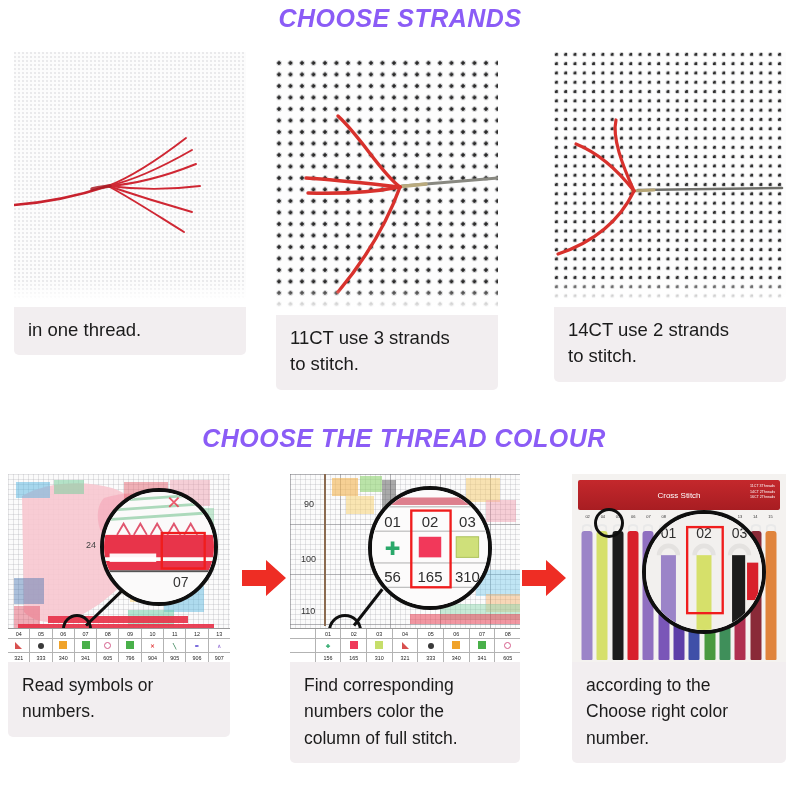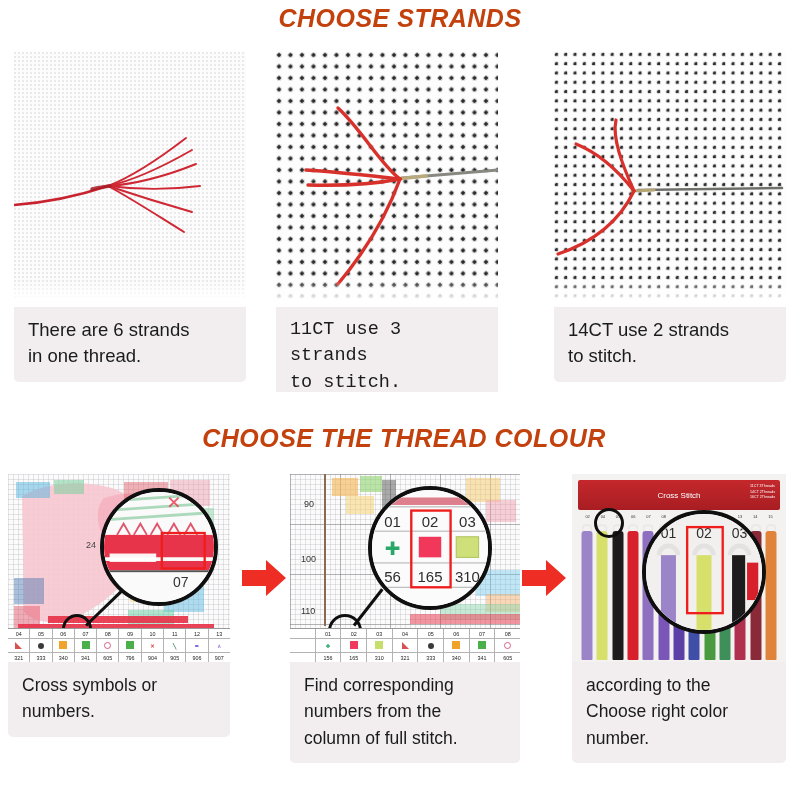--- a/index.html
+++ b/index.html
@@ -7,21 +7,21 @@
     width: 800px; height: 800px;
     background: #ffffff;
     font-family: "Liberation Sans", sans-serif;
     overflow: hidden;
   }
   .page { position: relative; width: 800px; height: 800px; }
 
   
   .section-title {
     text-align: center;
-    color: #c2410c;
+    color: #8b5cf6;
     font-weight: bold;
     font-style: italic;
     letter-spacing: 0.5px;
   }
   #title-1 { position: absolute; left: 0; top: 4px; width: 800px; font-size: 25px; }
   #title-2 { position: absolute; left: 4px; top: 424px; width: 800px; font-size: 25px; }
 
   
   .card { position: absolute; overflow: hidden; }
   .photo { position: relative; width: 100%; overflow: hidden; background: #86efac; }
@@ -181,26 +181,25 @@
           <path d="M94,134 C124,144 150,152 178,160"></path>
           <path d="M94,134 C120,148 144,164 170,180"></path>
         </g>
         <g fill="none" stroke="#a81b25" stroke-width="3.4" stroke-linecap="round" opacity="0.85">
           <path d="M78,137 C86,135 90,135 96,134"></path>
         </g>
       </svg>
       <div class="fadebottom"></div>
     </div>
     <div class="caption">
-      <div>There are 6 strands</div>
       <div>in one thread.</div>
     </div>
   </div>
 
-  <div class="card" style="left:276px; top:52px; width:222px; height:340px;font-family:Liberation Mono, monospace;">
+  <div class="card" style="left:276px; top:60px; width:222px; height:340px;">
     <div class="photo" style="height:255px;">
       <div class="aida ct11"></div>
       <svg class="strand-svg" viewBox="0 0 222 255" preserveAspectRatio="none">
         <g fill="none" stroke="#888880" stroke-width="3" stroke-linecap="round">
           <path d="M126,126 L222,118"></path>
         </g>
         <g fill="none" stroke="#b9aa7d" stroke-width="3.6" stroke-linecap="round">
           <path d="M120,127 L150,124"></path>
         </g>
         <g fill="none" stroke="#d8312c" stroke-width="3.4" stroke-linecap="round">
@@ -341,21 +340,21 @@
           <div>605</div>
           <div>796</div>
           <div>904</div>
           <div>905</div>
           <div>906</div>
           <div>907</div>
         </div>
       </div>
     </div>
     <div class="caption small">
-      <div>Cross symbols or</div>
+      <div>Read symbols or</div>
       <div>numbers.</div>
     </div>
   </div>
 
   <div class="arrow" style="left:242px; top:558px; width:44px; height:40px;">
     <svg viewBox="0 0 44 40" style="width:100%;height:100%;">
       <polygon points="0,12 24,12 24,2 44,20 24,38 24,28 0,28" fill="#ee2d24"></polygon>
     </svg>
   </div>
 
@@ -448,21 +447,21 @@
           <div>321</div>
           <div>333</div>
           <div>340</div>
           <div>341</div>
           <div>605</div>
         </div>
       </div>
     </div>
     <div class="caption small">
       <div>Find corresponding</div>
-      <div>numbers from the</div>
+      <div>numbers color the</div>
       <div>column of full stitch.</div>
     </div>
   </div>
 
   <div class="arrow" style="left:522px; top:558px; width:44px; height:40px;">
     <svg viewBox="0 0 44 40" style="width:100%;height:100%;">
       <polygon points="0,12 24,12 24,2 44,20 24,38 24,28 0,28" fill="#ee2d24"></polygon>
     </svg>
   </div>
 

